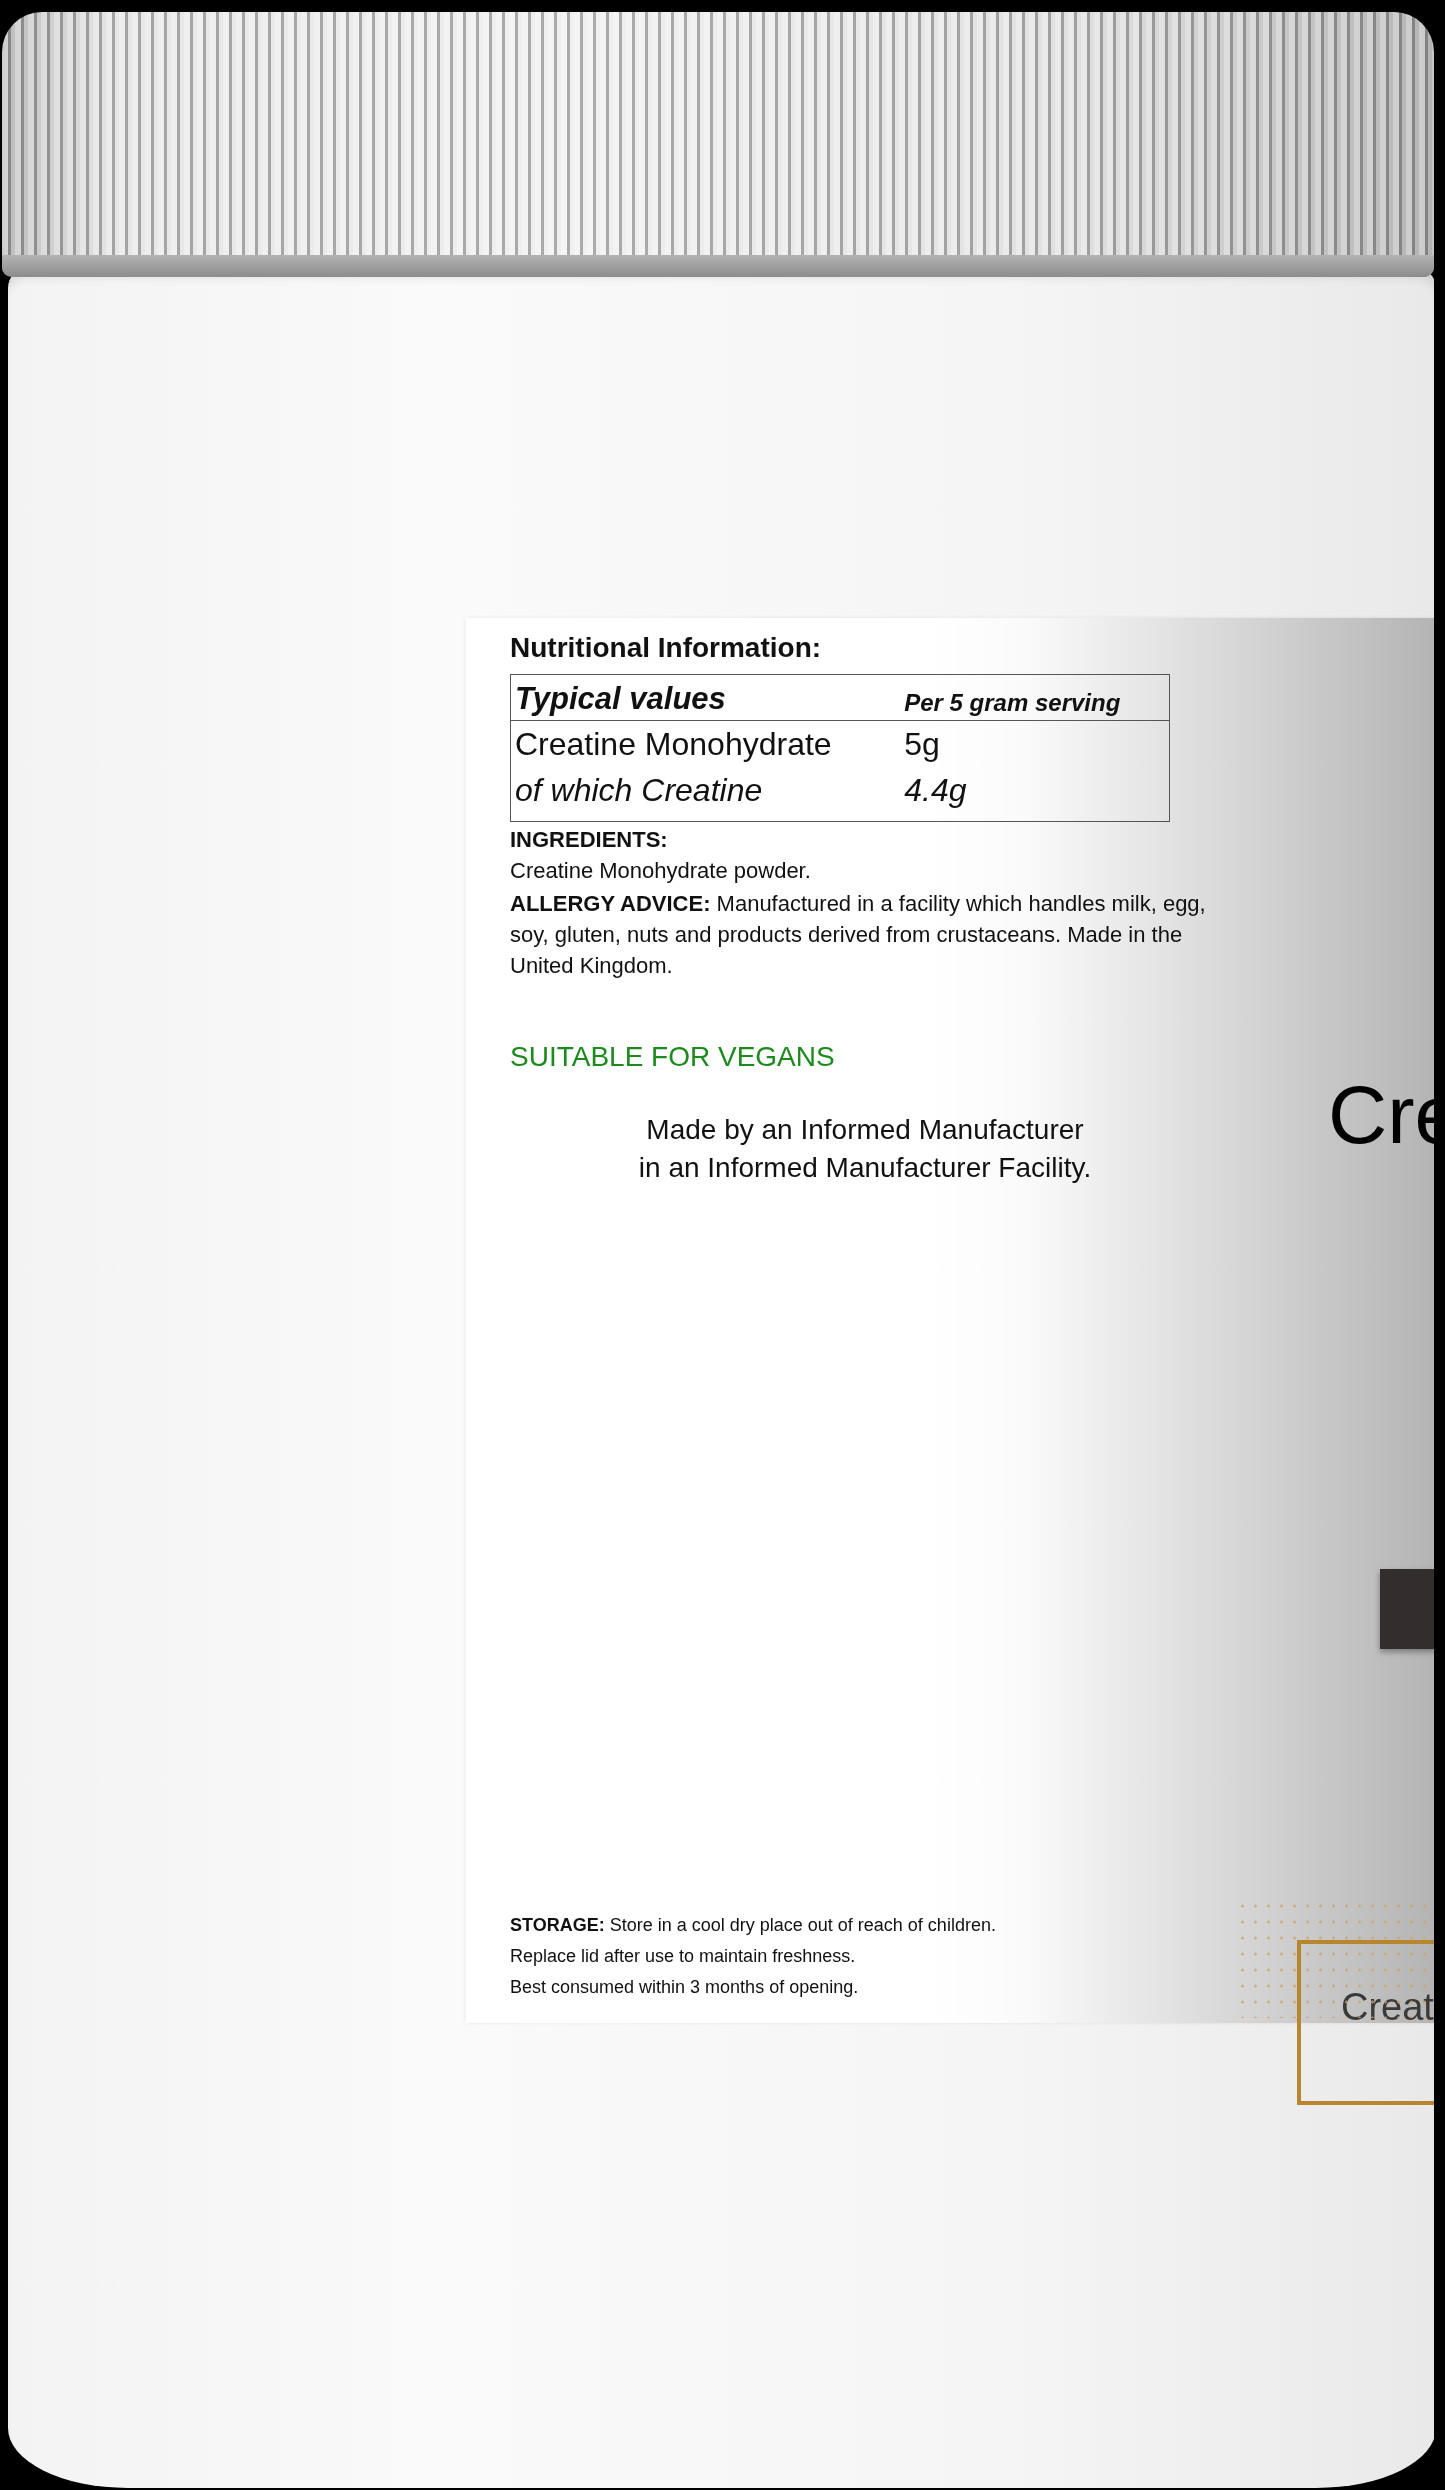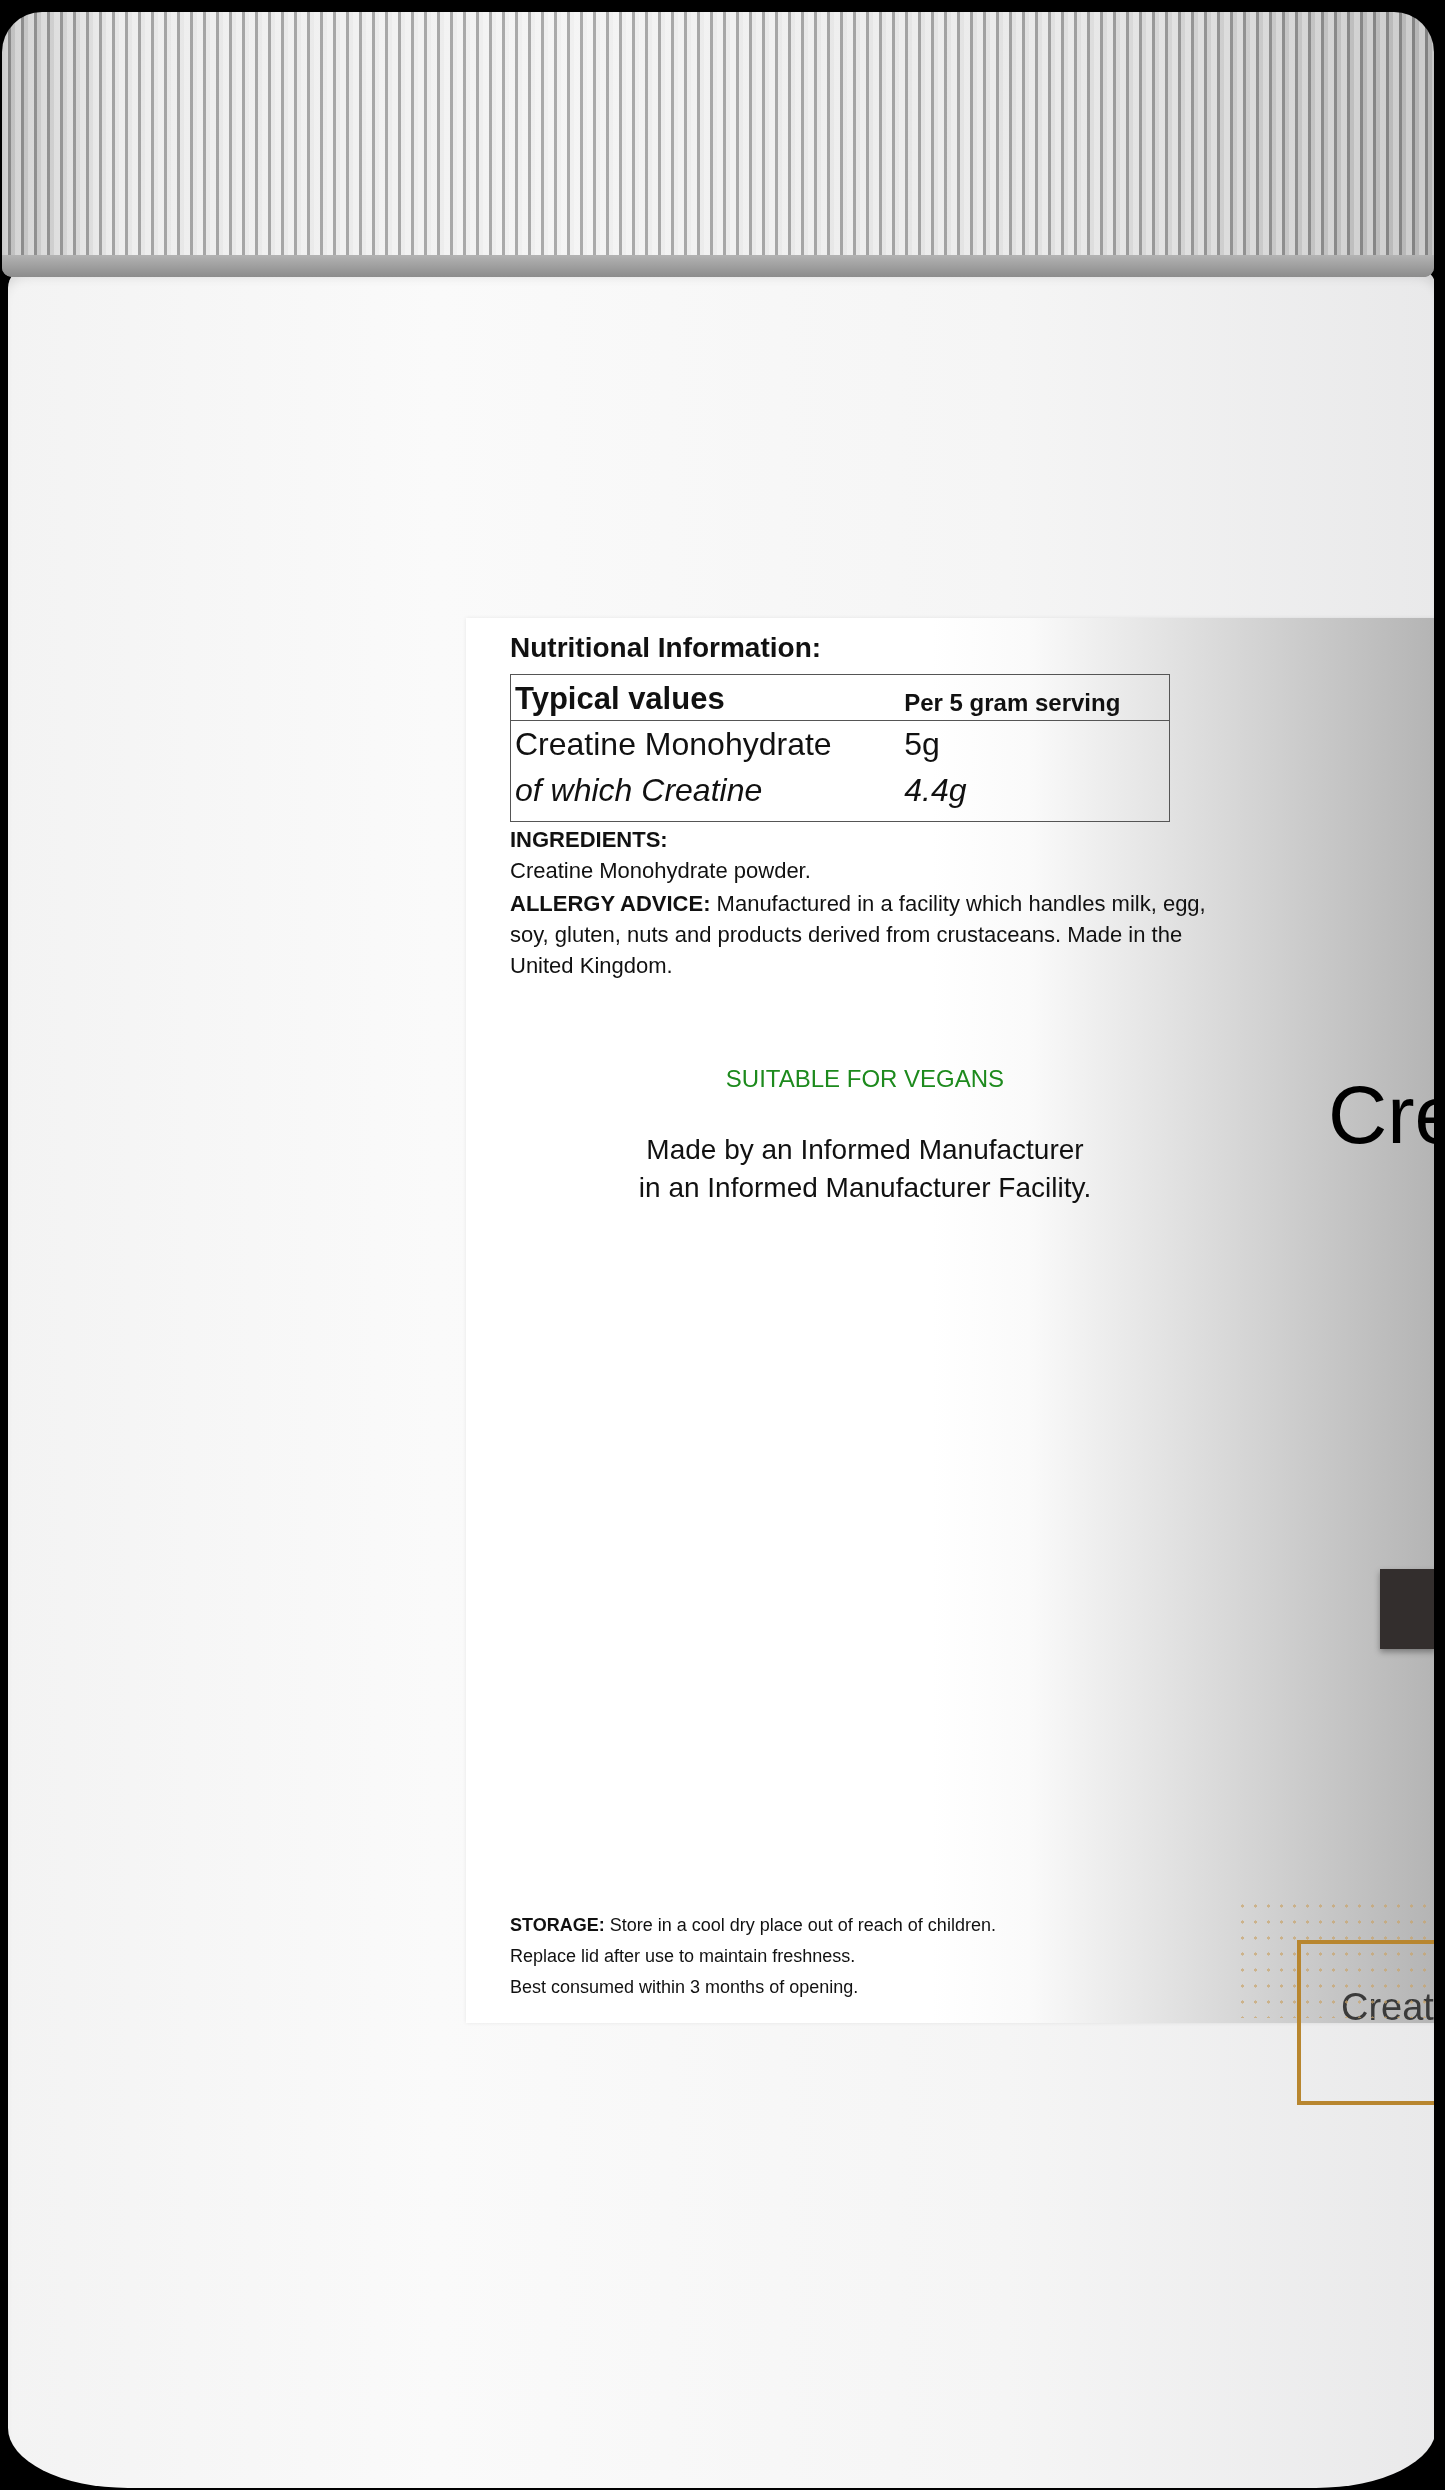--- a/index.html
+++ b/index.html
@@ -33,28 +33,28 @@
     position:absolute; left:466px; top:618px; width:970px; height:1405px;
     background:linear-gradient(90deg,#ffffff 0%,#ffffff 48%,#fafafa 58%,#d9d9d9 78%,#b4b4b4 100%);
     box-shadow:0 0 4px rgba(0,0,0,0.08);
   }
   .back { position:absolute; left:44px; top:14px; width:740px; color:#111; }
   .nut-title { font-weight:bold; font-size:28px; margin:0 0 10px 0; }
   table.nut {
     border-collapse:collapse; width:660px; border:1.5px solid #555;
   }
   table.nut th, table.nut td { text-align:left; padding:0 4px; }
-  table.nut thead th { font-weight:bold; font-size:31px; padding-top:6px; padding-bottom:3px; border-bottom:1.5px solid #555; }
+  table.nut thead th { font-weight:bold; font-size:31px; padding-top:6px; padding-bottom:3px; border-bottom:1.5px solid #555;font-style:italic; }
   table.nut thead th.col2 { font-size:24px; padding-top:14px; }
   table.nut tbody td { font-size:32px; line-height:46px; }
   table.nut tbody tr.last td { padding-bottom:8px; }
   table.nut tbody tr.italic td { font-style:italic; }
   .section { font-size:22px; line-height:31px; margin-top:2px; }
   .section b { font-weight:bold; }
-  .vegan { text-align:center; color:#1d8a1d; font-size:24px; margin-top:84px; width:710px; }
+  .vegan { text-align:left; color:#1d8a1d; font-size:28px; margin-top:60px; width:710px; }
   .informed { text-align:center; font-size:28px; line-height:38px; margin-top:38px; width:710px; }
   .storage { position:absolute; left:44px; top:1292px; font-size:18px; line-height:31px; color:#111; width:760px; }
   
   .front-title { position:absolute; left:862px; top:450px; font-size:82px; color:#000; white-space:nowrap; overflow:hidden; width:108px; }
   .front-box {
     position:absolute; left:831px; top:1322px; width:140px; height:165px;
     border:4px solid #b8862f; border-right:none; overflow:hidden; box-sizing:border-box;
   }
   .front-box span { position:absolute; left:40px; top:42px; font-size:38px; color:#3a3a3a; white-space:nowrap; }
   .front-bar { position:absolute; left:1380px; top:1569px; width:56px; height:80px; background:#332e2d; box-shadow:0 3px 6px rgba(0,0,0,0.35); }

